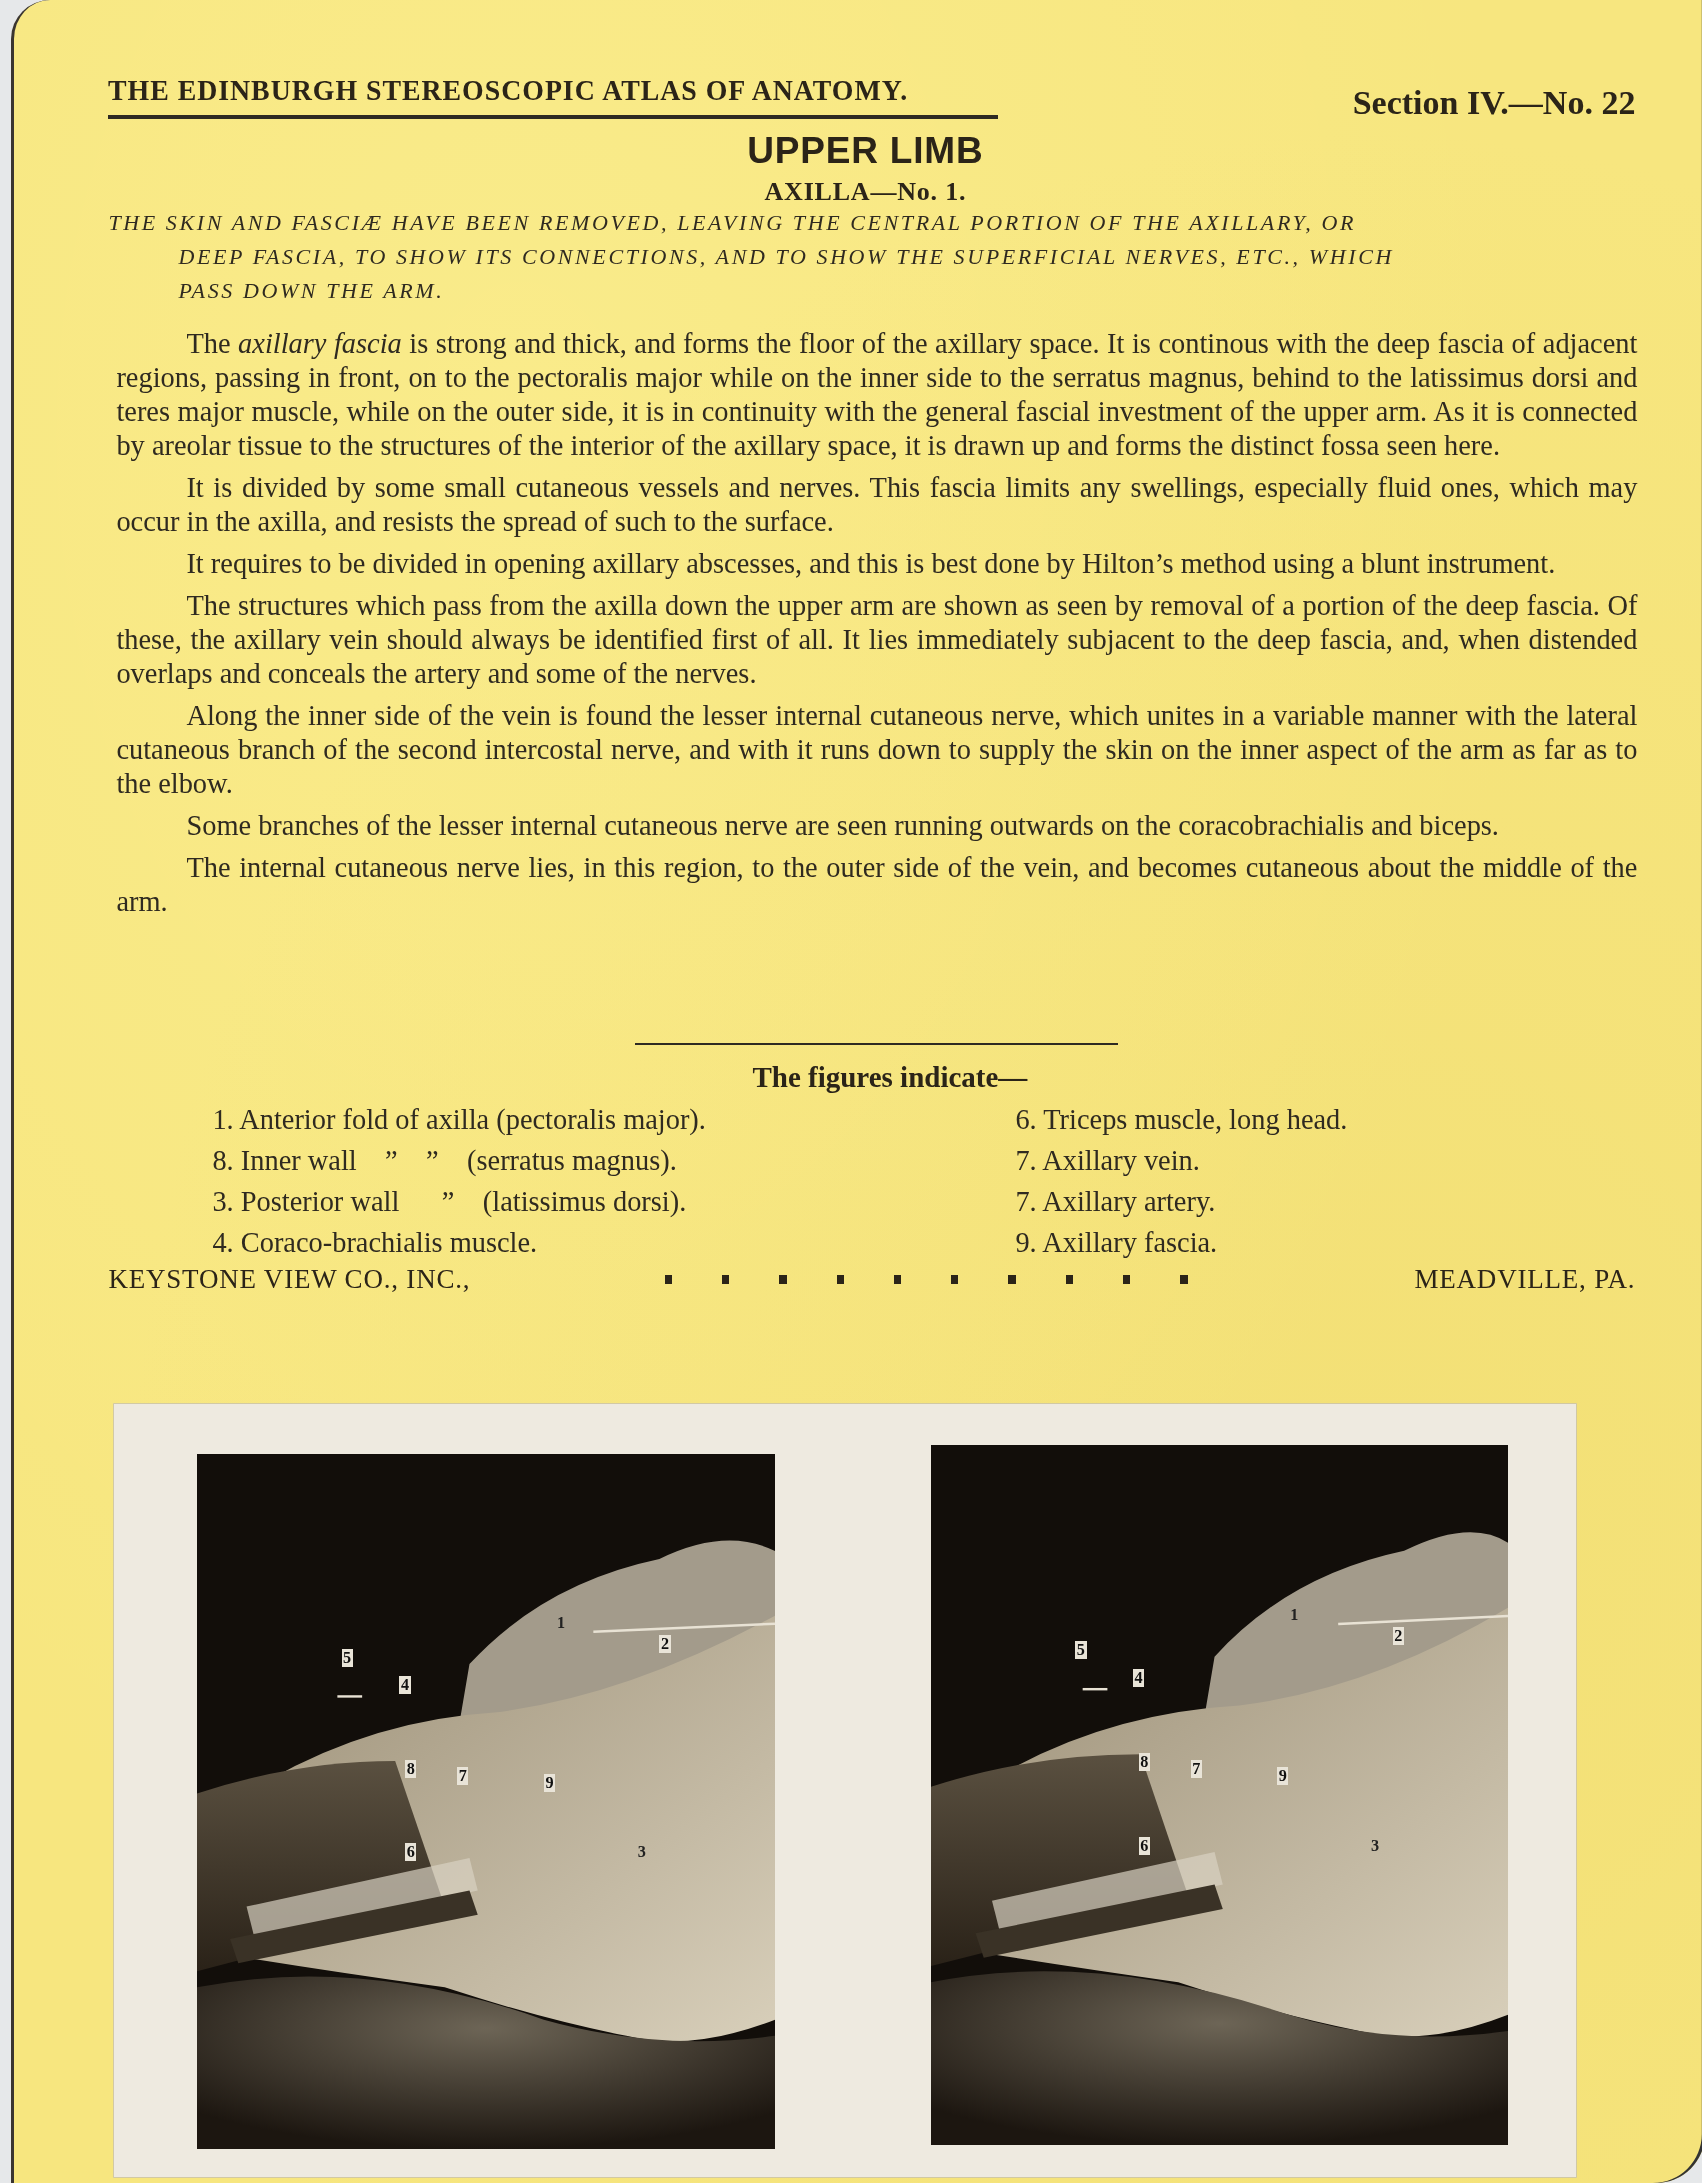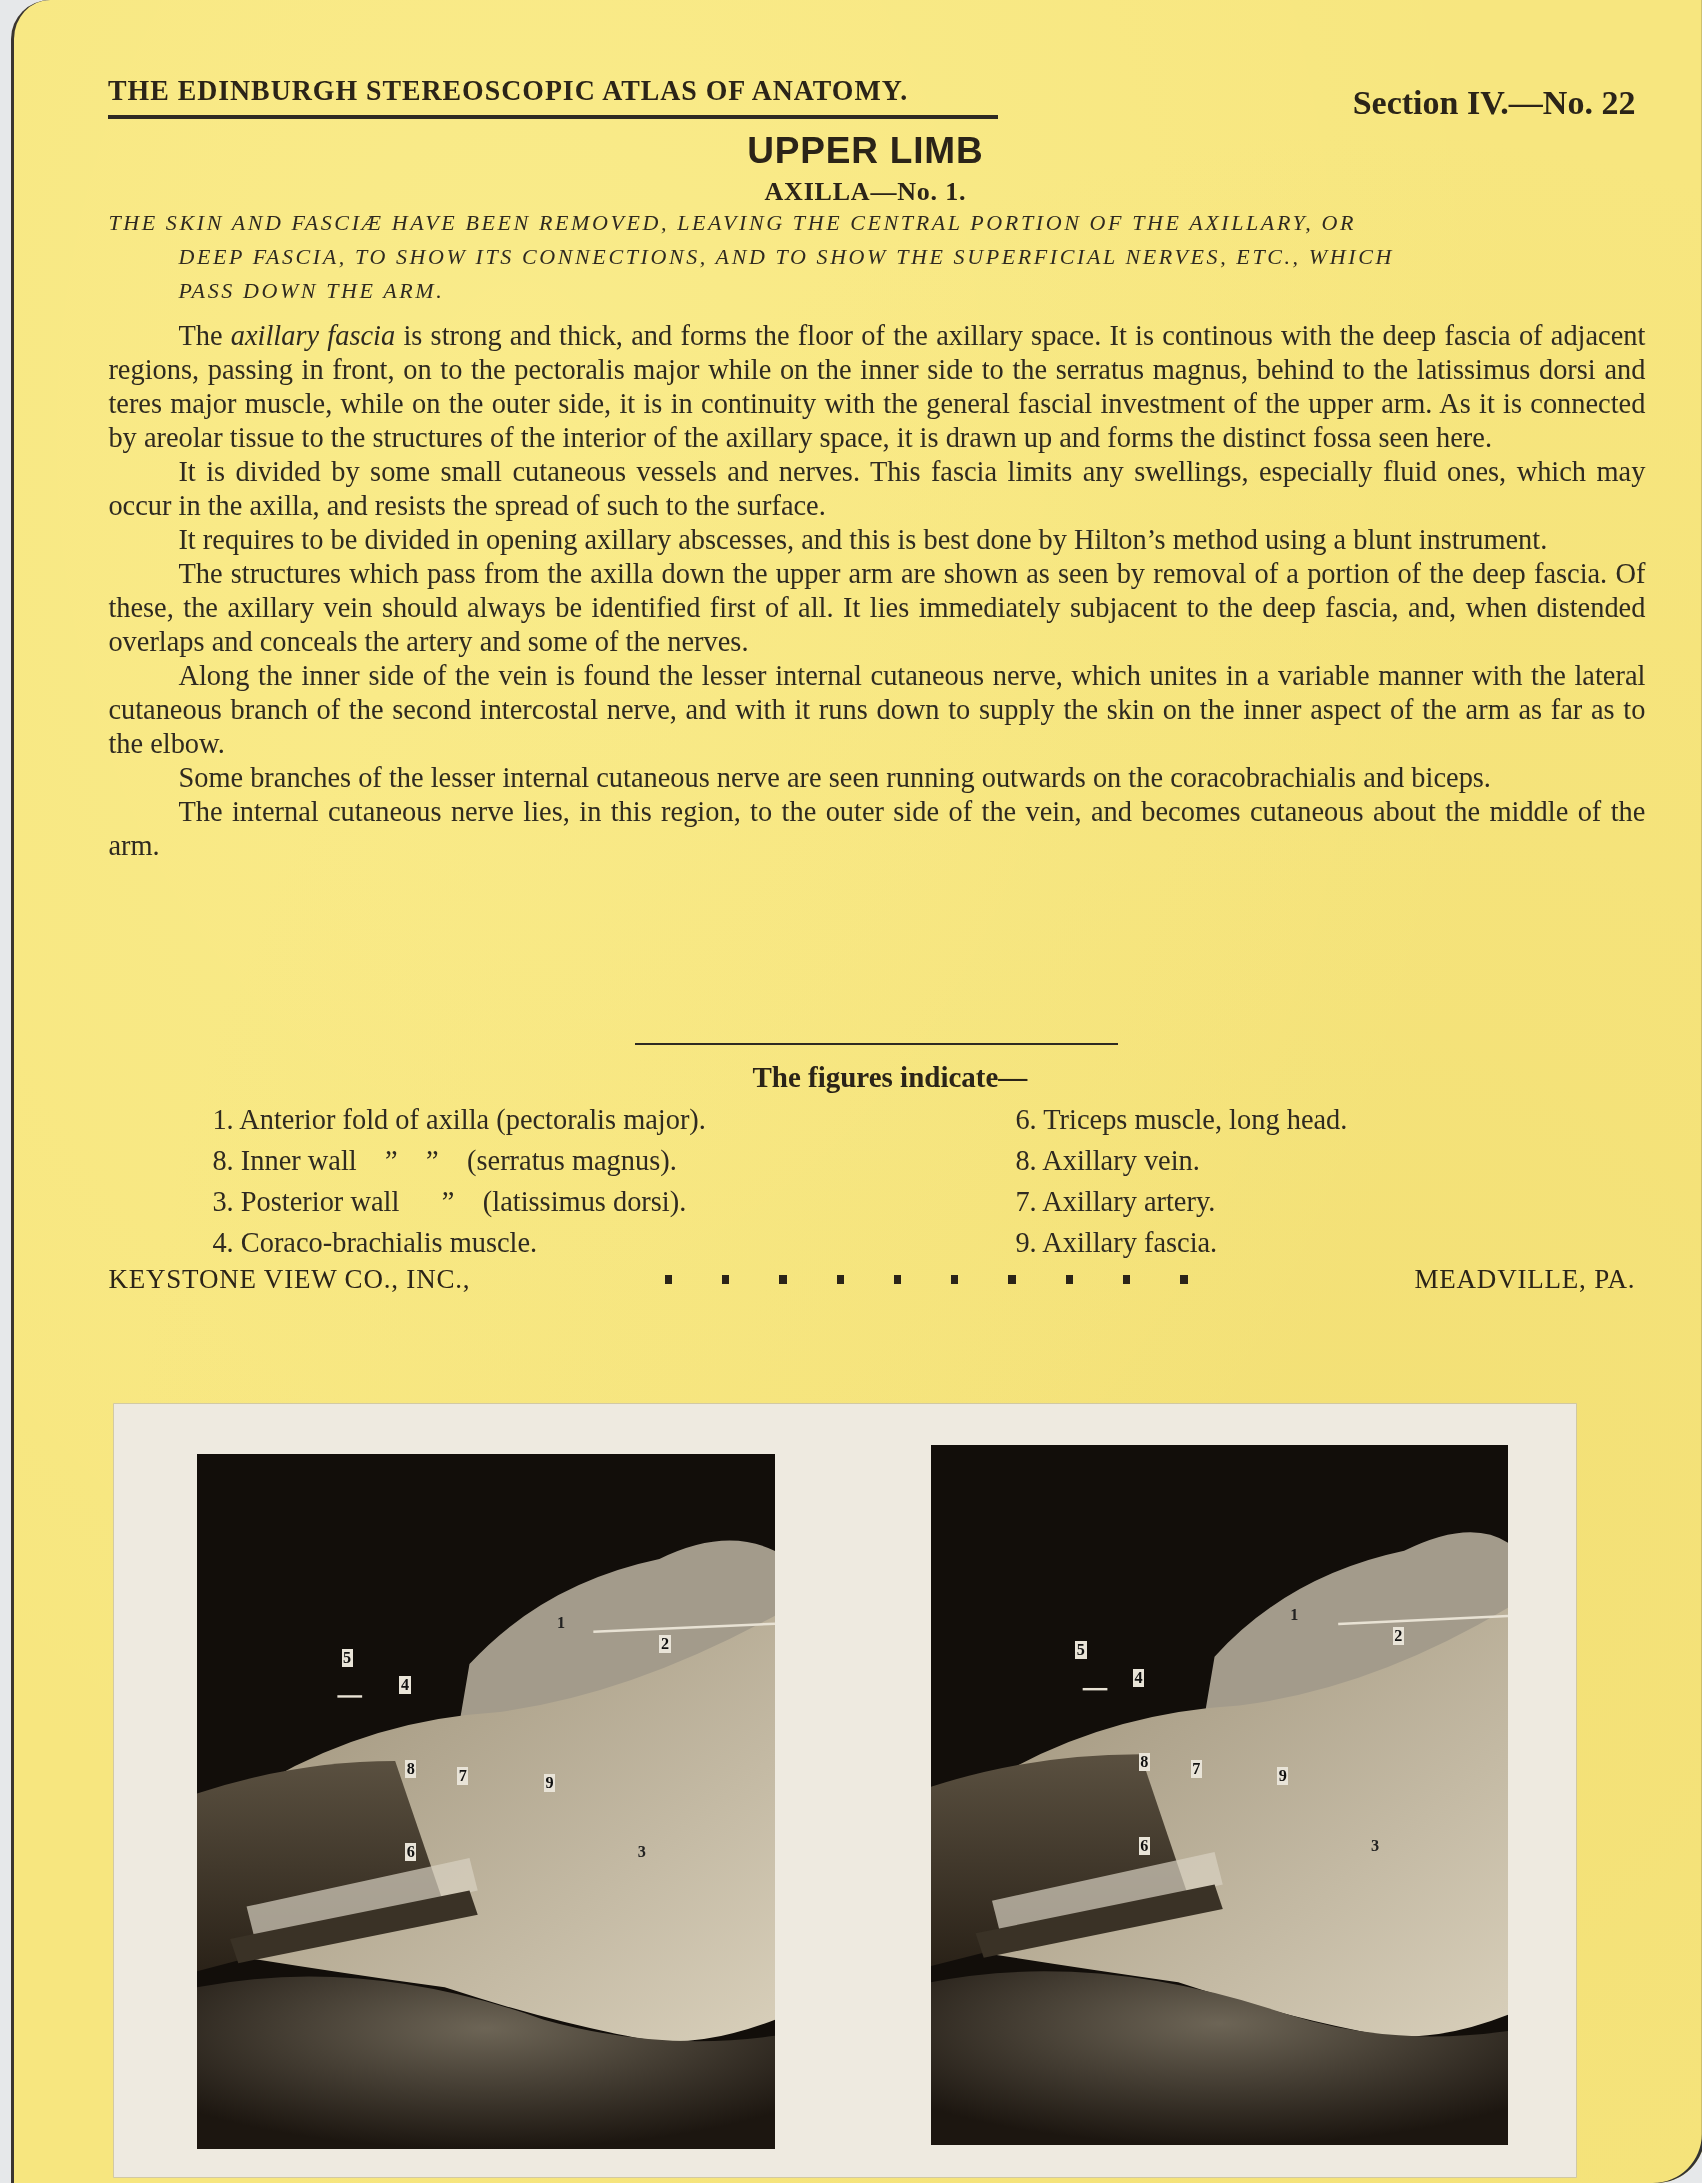--- a/index.html
+++ b/index.html
@@ -49,21 +49,21 @@
       font-size: 22px; letter-spacing: 2.6px; line-height: 34px;
       text-transform: uppercase; color: #2f2a20;
     }
     .caps-desc .line { display: block; white-space: nowrap; font-style: italic; }
     .caps-desc .indent { padding-left: 70px; }
     .body-text {
       position: absolute; left: 94px; width: 1537px; top: 319px;
       font-size: 28.4px; line-height: 34px; color: #2f2a20;
       text-align: justify;
     }
-    .body-text p { margin: 0; text-indent: 70px; }
+    .body-text p { margin: 8px; text-indent: 70px; }
     .body-text em { font-style: italic; }
     .end-rule {
       position: absolute; left: 621px; top: 1043px; width: 483px; height: 2.4px; background: #2e2a22;
     }
     .figures-heading {
       position: absolute; left: 0; width: 1702px; top: 1061px; text-align: center;
       font-size: 29px; font-weight: bold; color: #2b2418; padding-left: 49px; box-sizing: border-box;
     }
     .legend-col {
       position: absolute; top: 1096px;
@@ -133,21 +133,21 @@
   <div class="figures-heading">The figures indicate—</div>
 
   <ul class="legend-col left">
     <li>1. Anterior fold of axilla (pectoralis major).</li>
     <li>8. Inner wall    ”    ”    (serratus magnus).</li>
     <li>3. Posterior wall      ”    (latissimus dorsi).</li>
     <li>4. Coraco-brachialis muscle.</li>
   </ul>
   <ul class="legend-col right">
     <li>6. Triceps muscle, long head.</li>
-    <li>8. Axillary vein.</li>
+    <li>7. Axillary vein.</li>
     <li>7. Axillary artery.</li>
     <li>9. Axillary fascia.</li>
   </ul>
 
   <div class="footer">
     <span>KEYSTONE VIEW CO., INC.,</span>
     <span class="dots" id="leader-dots">
         <span class="dot"></span>
         <span class="dot"></span>
         <span class="dot"></span>

